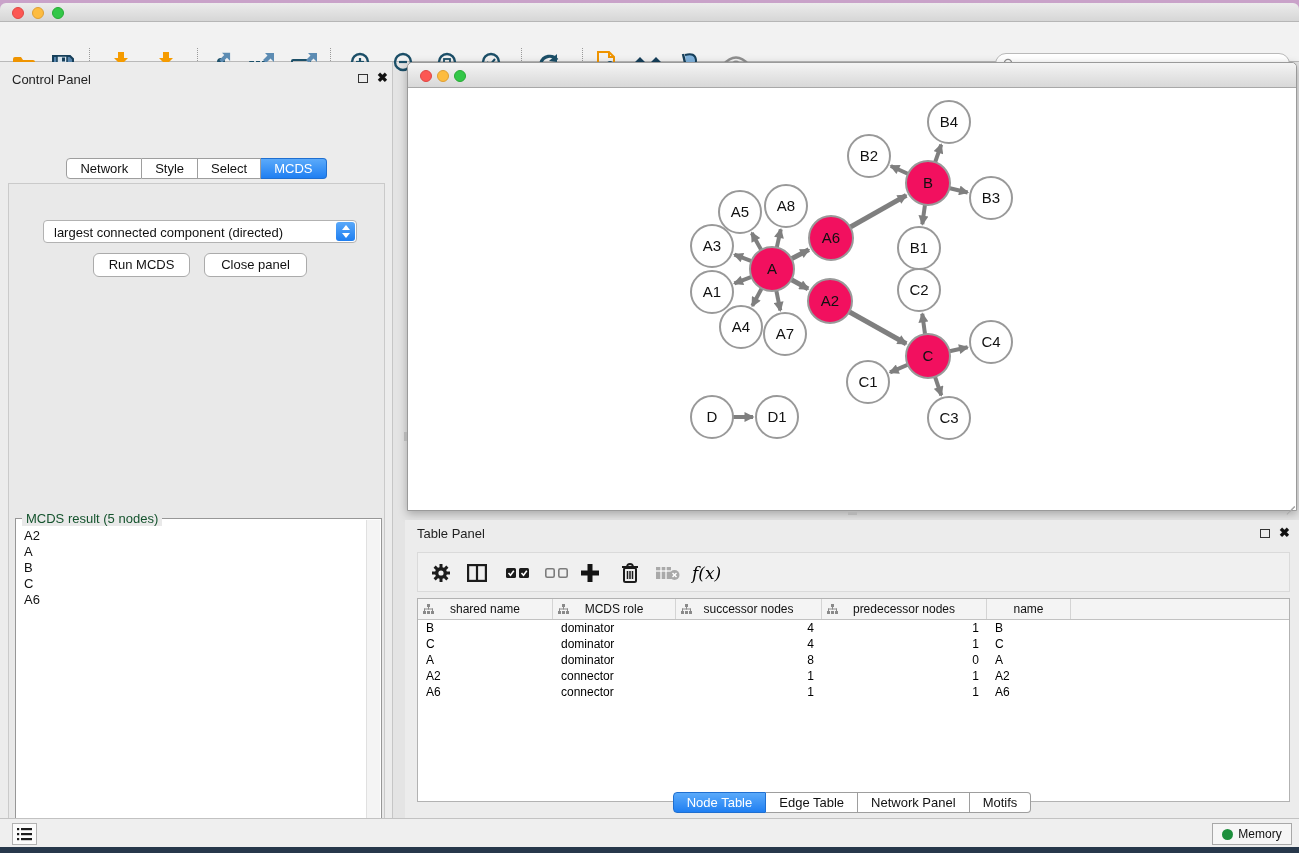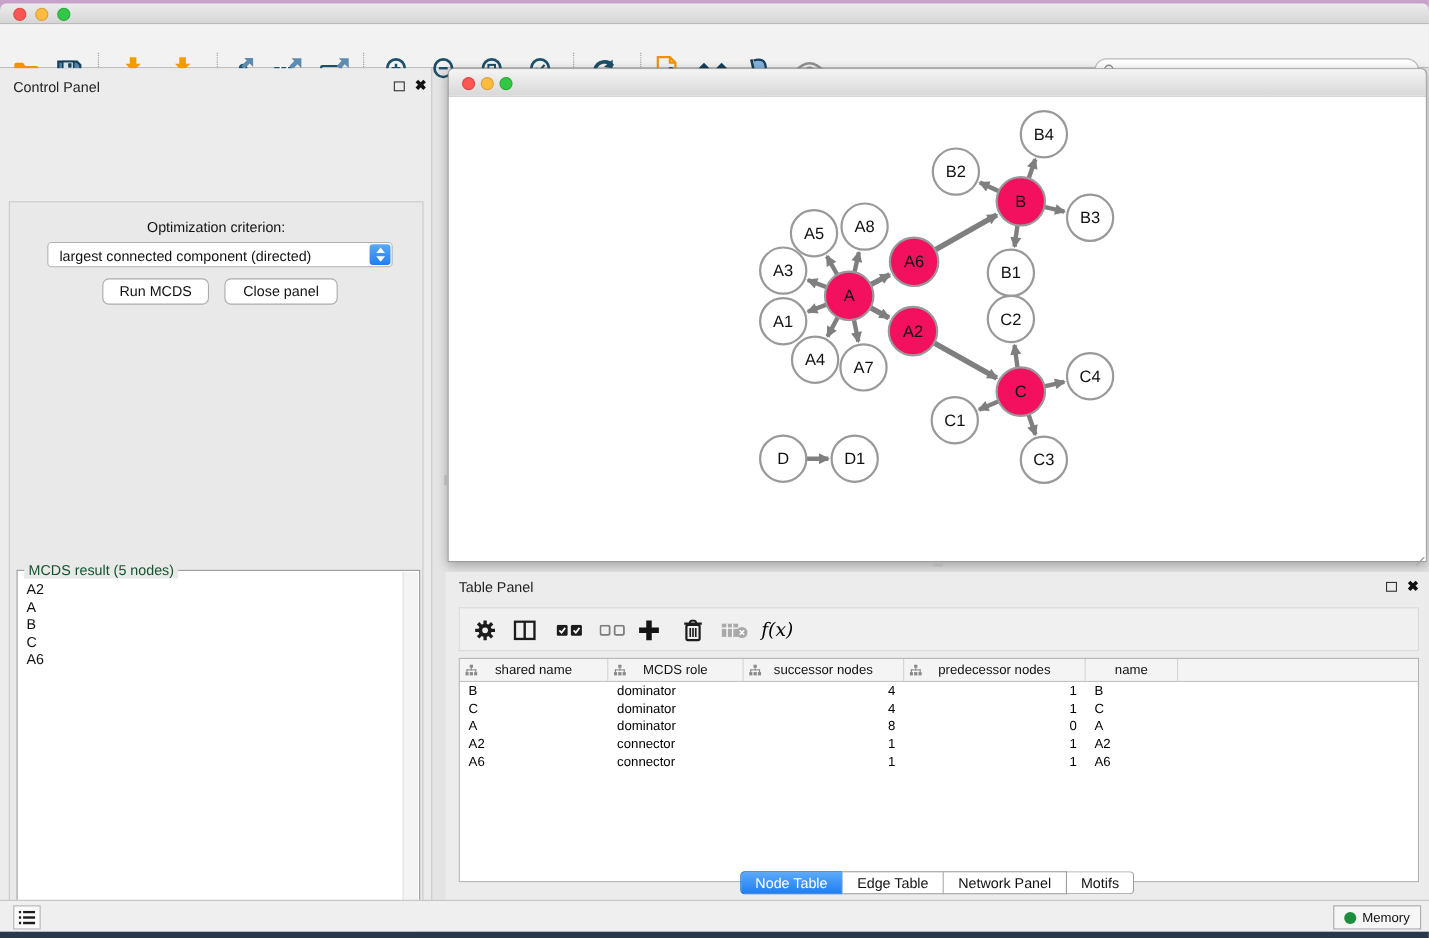--- a/index.html
+++ b/index.html
@@ -292,22 +292,27 @@
       <input id="search-input" value="" style="">
     </span>
   </div>
 
   <div id="control-panel">
     <span id="cp-title" class="panel-title">Control Panel</span>
     <span id="cp-btns" class="win-btns">
       <span class="float-btn"></span>
       <span class="close-btn">✖</span>
     </span>
+    <div id="cp-tabs">
+        <span class="tab">Network</span>
+        <span class="tab">Style</span>
+        <span class="tab">Select</span>
+        <span class="tab selected">MCDS</span>
+      </div>
     <div id="cp-content">
-      <div id="opt-label">Optimization criterion:</div>
       <div id="criterion-select">
         <span class="sel-text">largest connected component (directed)</span>
         <span class="stepper">
             <i class="chev-up"></i>
             <i class="chev-dn"></i>
           </span>
       </div>
       <div id="run-btn" class="cp-btn">Run MCDS</div>
       <div id="closepanel-btn" class="cp-btn">Close panel</div>
       <div id="mcds-result">

